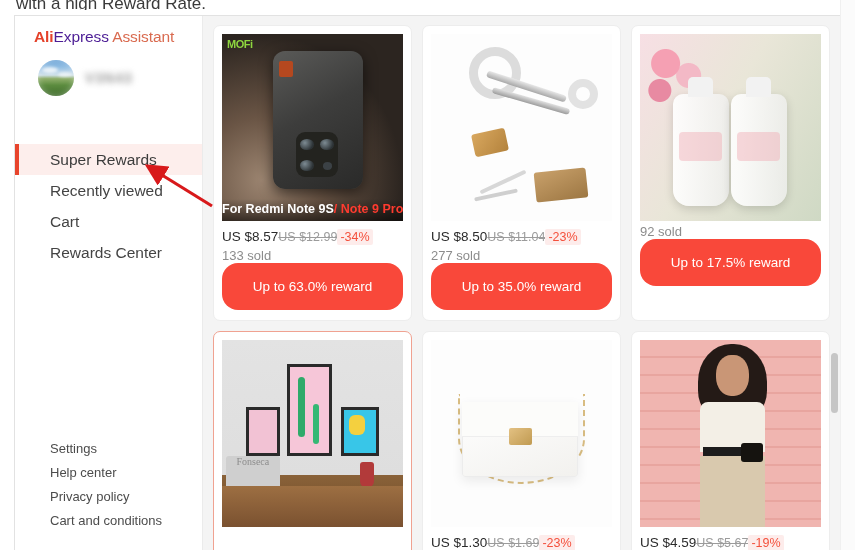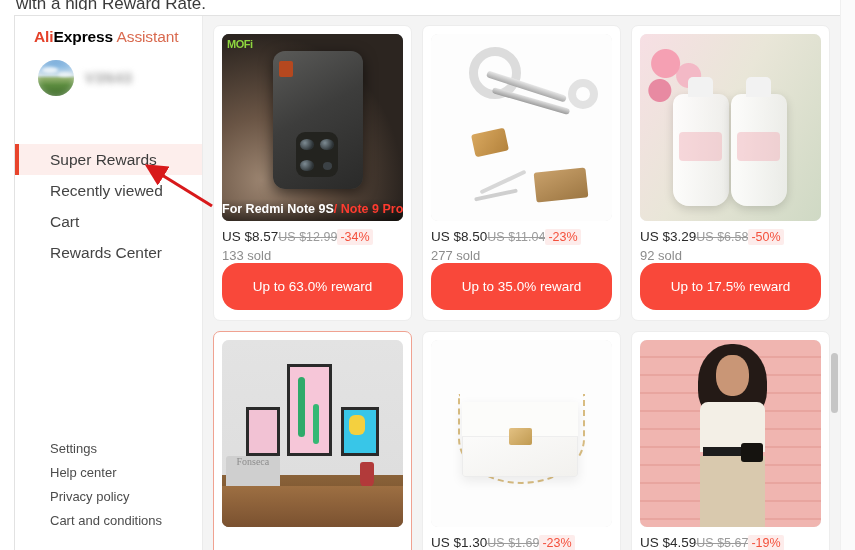--- a/index.html
+++ b/index.html
@@ -45,21 +45,21 @@
     display: flex;
     flex-direction: column;
   }
   .brand {
     padding: 12px 0 0 19px;
     font-size: 15.5px;
     letter-spacing: -0.1px;
     white-space: nowrap;
   }
   .brand .b1 { color: #e4412a; font-weight: bold; }
-  .brand .b2 { color: #000000; font-weight: bold; }
+  .brand .b2 { color: #4c1d95; font-weight: normal; }
   .brand .b3 { color: #d96a4f; font-weight: normal; }
   .user-row {
     display: flex;
     align-items: center;
     padding: 14px 0 0 23px;
     gap: 11px;
   }
   .avatar {
     width: 36px; height: 36px;
     border-radius: 50%;
@@ -162,21 +162,21 @@
     overflow: hidden;
     padding: 8px 8px 10px 8px;
     cursor: pointer;
   }
   .card.highlight {
     border: 1px solid #f0a291;
   }
   .card-img {
     width: 100%;
     height: 187px;
-    border-radius: 7px;
+    border-radius: 0;
     overflow: hidden;
     position: relative;
     background: #ececec;
   }
   .price-row {
     display: flex;
     align-items: baseline;
     margin-top: 8px;
     white-space: nowrap;
   }
@@ -634,25 +634,20 @@
       </div>
 
       <div class="card">
         <div class="card-img">
           <div class="img-bottle">
             <div class="flowers"></div>
             <div class="b b1"></div>
             <div class="b b2"></div>
           </div>
         </div>
-        <div class="price-row">
-          <span class="price-now">US $3.29</span>
-          <span class="price-old">US $6.58</span>
-          <span class="discount">-50%</span>
-        </div>
         <div class="sold">92 sold</div>
         <button class="reward-btn">Up to 17.5% reward</button>
       </div>
 
       <div class="card highlight">
         <div class="card-img">
           <div class="img-poster">
             <div class="fr f1"></div>
             <div class="fr f2"></div>
             <div class="fr f3"></div>

